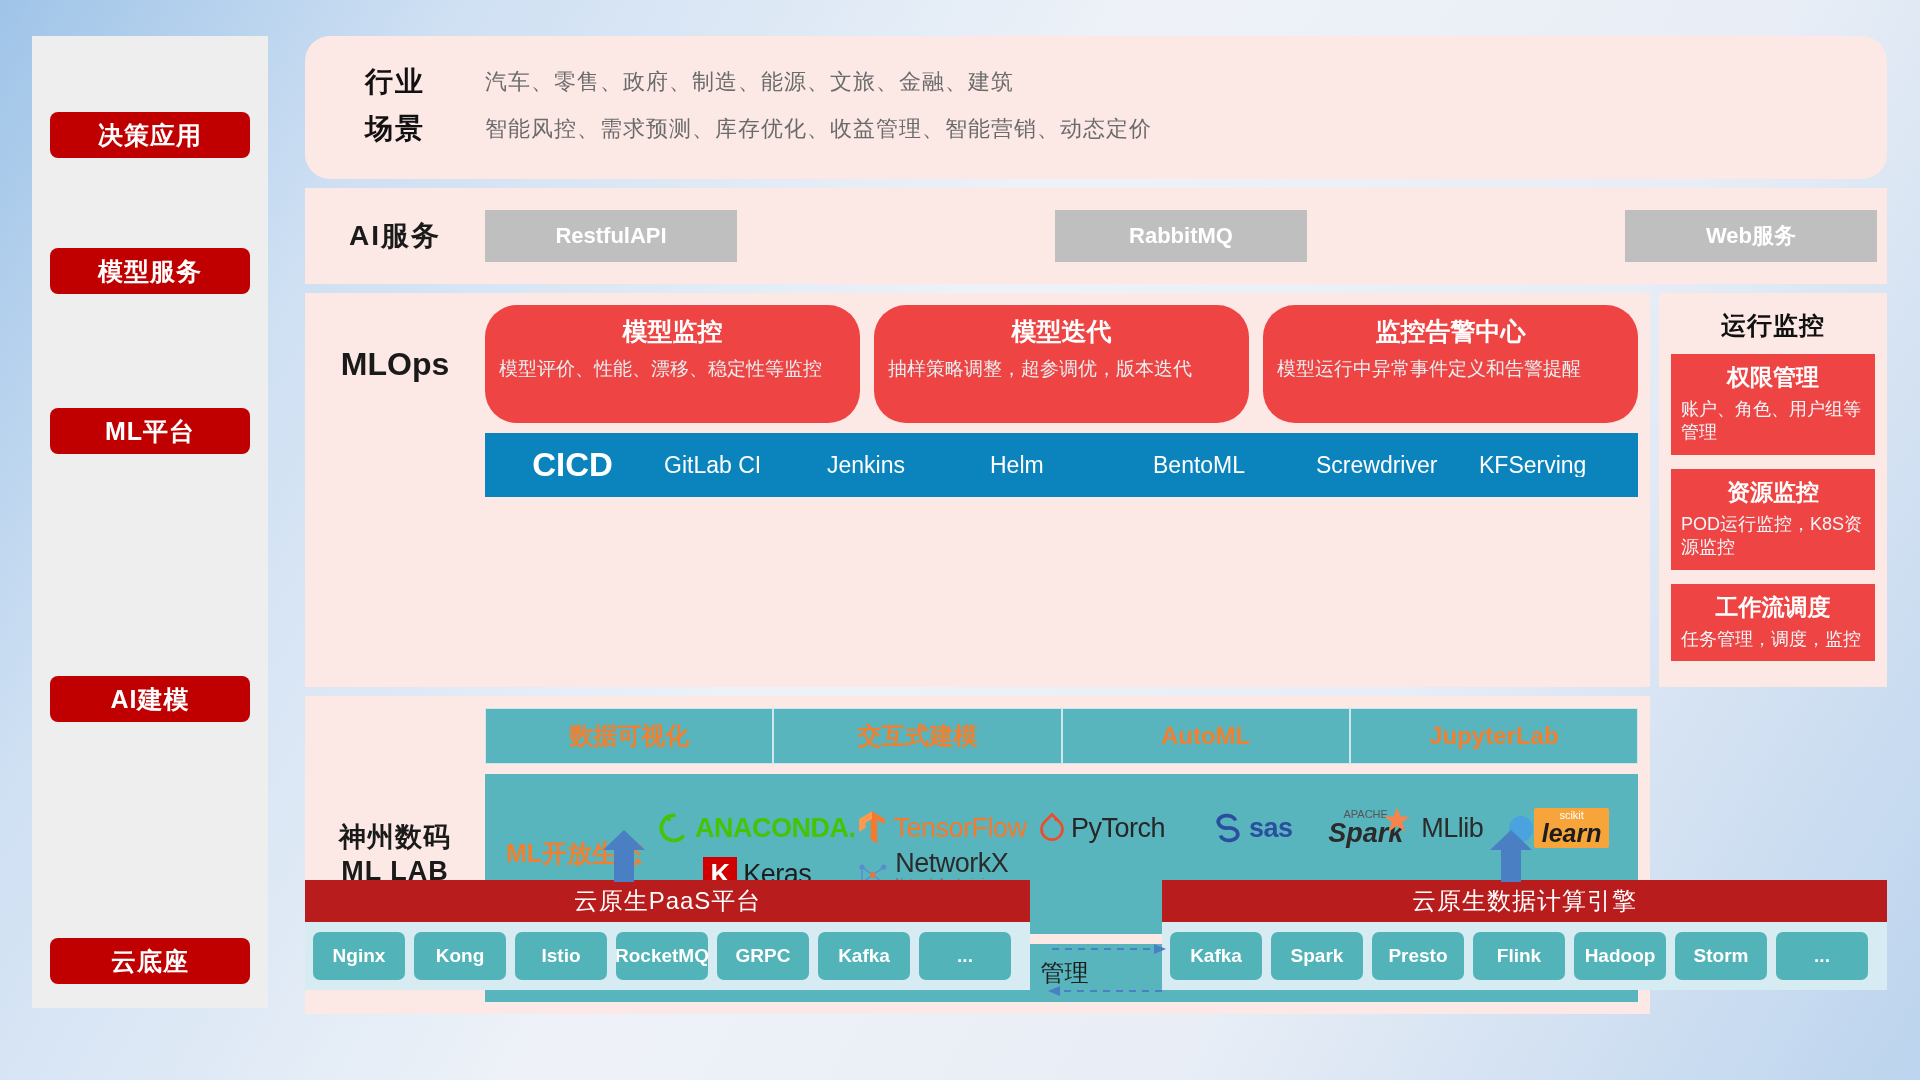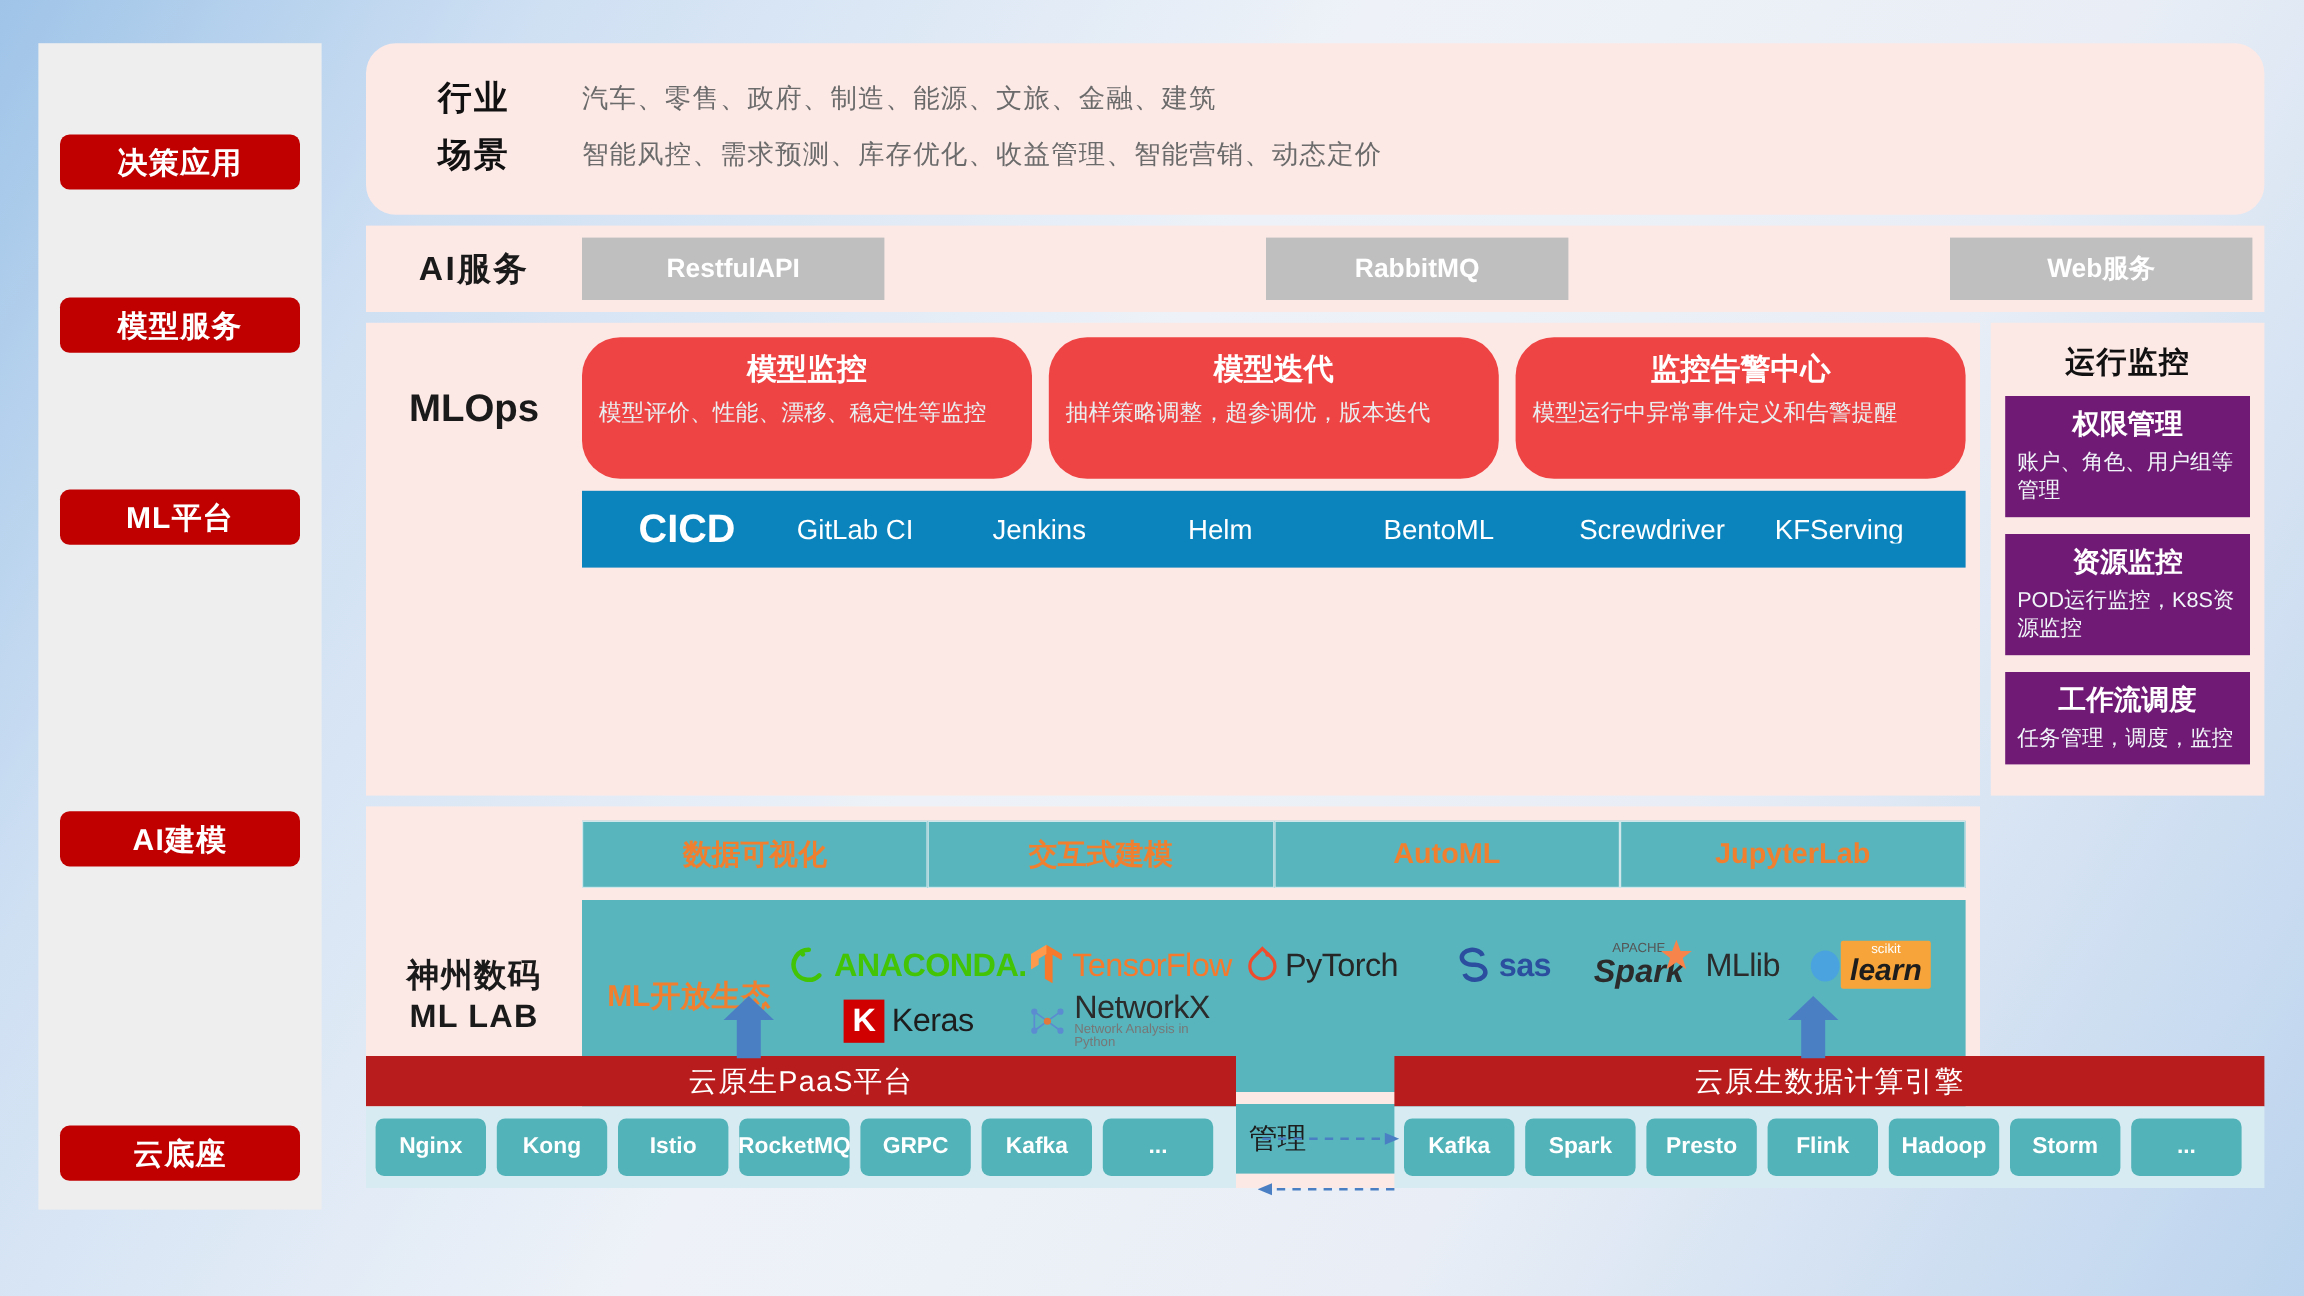--- a/index.html
+++ b/index.html
@@ -51,21 +51,21 @@
   #band-industry { padding: 18px 0 22px 0; border-radius: 25px; }
   .ind-row { display: flex; align-items: center; margin: 9px 0; }
   .ind-key {
     width: 180px; text-align: center;
     font-size: 28px; font-weight: bold; color: #111;
     letter-spacing: 2px;
   }
   .ind-val { font-size: 22px; color: #6b6b6b; letter-spacing: 1px; }
 
   
-  #band-ai { padding: 10px 0; }
+  #band-ai { padding: 22px 0; }
   #band-ai .row-label { width: 180px; font-size: 28px; letter-spacing: 2px; }
   .svc-list { display: flex; gap: 0; flex: 1; justify-content: space-between; padding-right: 10px;}
   .svc-chip {
     width: 252px; height: 52px; background: #bfbfbf;
     display: flex; align-items: center; justify-content: center;
     color: #fff; font-size: 22px; font-weight: bold;
   }
 
   
   #row-mlops-wrap { display: flex; gap: 9px; margin-bottom: 9px; }
@@ -100,21 +100,21 @@
   
   #panel-monitor {
     width: 228px; background: #fce9e6;
     padding: 10px 12px 12px 12px;
   }
   #panel-monitor .panel-title {
     text-align: center; font-size: 25px; font-weight: bold;
     color: #111; margin: 6px 0 12px 0; letter-spacing: 1px;
   }
   .mon-card {
-    background: #701a75; color: #fff;
+    background: #ef4444; color: #fff;
     padding: 8px 10px 10px 10px; margin-bottom: 14px;
   }
   .mon-card h4 { font-size: 23px; text-align: center; font-weight: bold; margin-bottom: 5px; }
   .mon-card p { font-size: 18px; line-height: 1.3; color: #f0f6f9; }
 
   
   #row-model-wrap { display: flex; gap: 9px; }
   #band-model { background: #fce9e6; width: 1345px; padding: 12px 0; display: flex; align-items: center; }
   #band-model .row-label {
     width: 180px; font-size: 27px; line-height: 1.25; letter-spacing: 1px;

